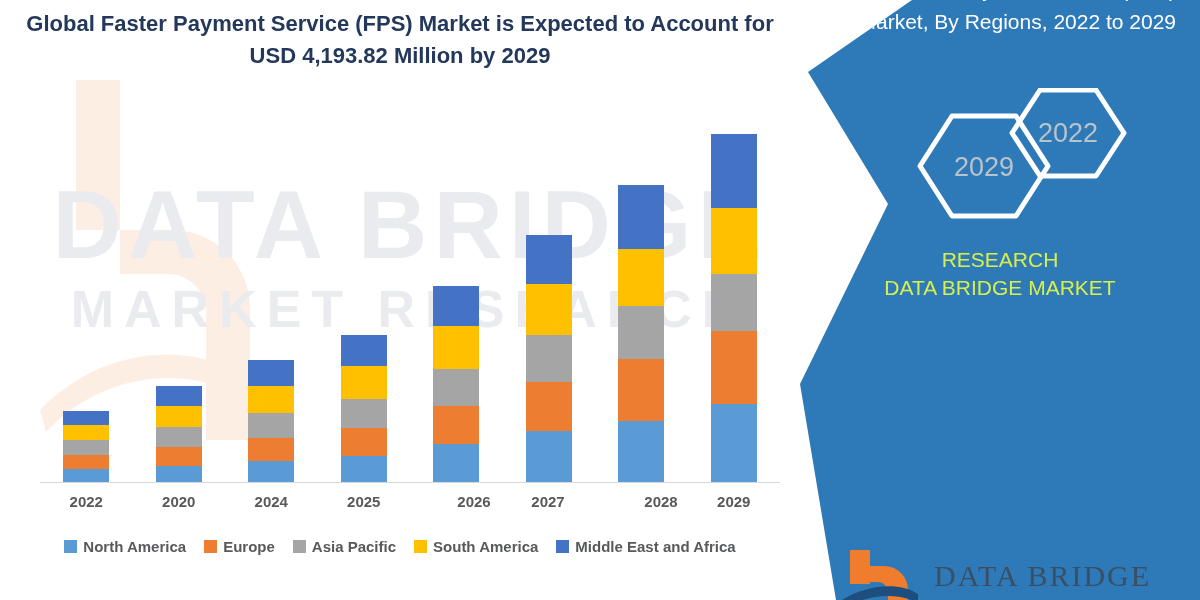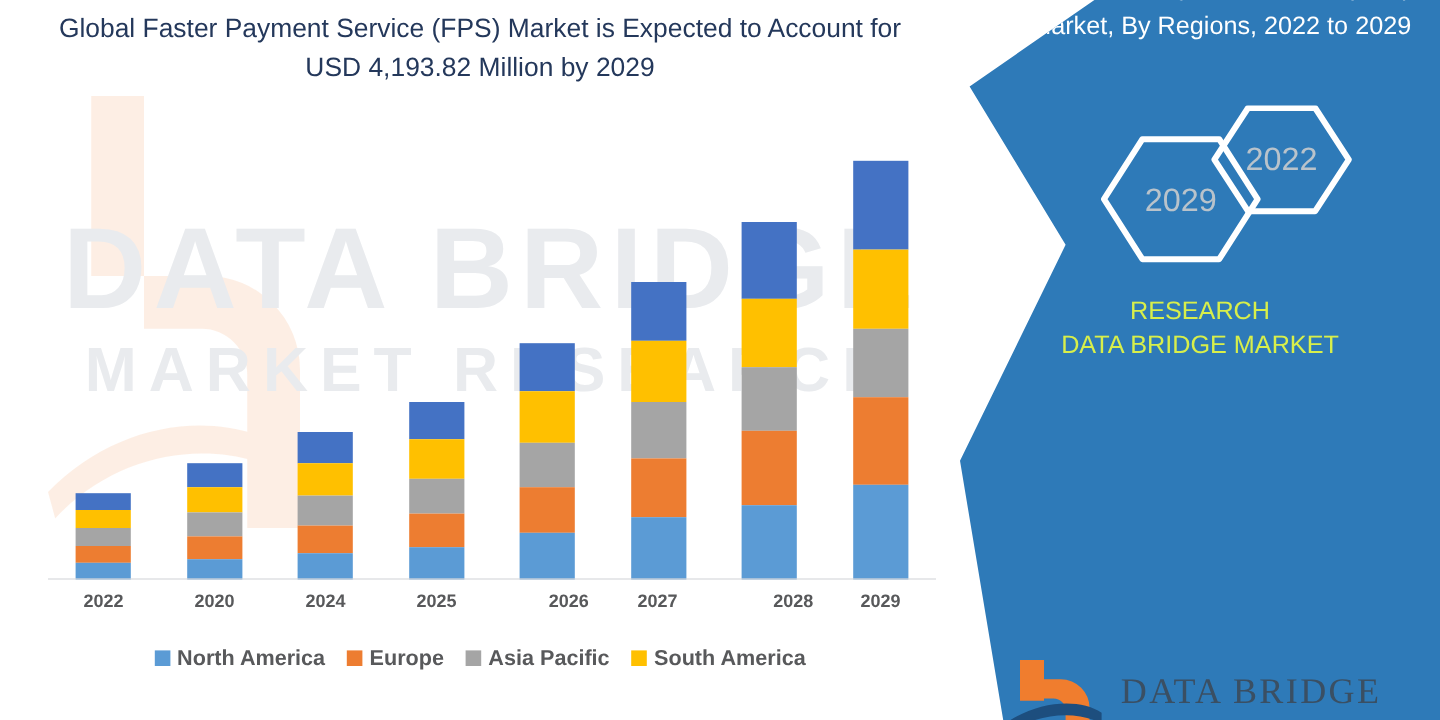--- a/index.html
+++ b/index.html
@@ -29,21 +29,21 @@
     color:#e9ebee; font-weight:700; letter-spacing:6px;
     line-height:1.15; user-select:none;
   }
   #text-watermark .wm-l1 { font-size:96px; }
   #text-watermark .wm-l2 { font-size:52px; letter-spacing:10px; }
 
   
   #chart-title {
     position:absolute; left:0; top:8px; width:800px;
     text-align:center; color:#24385b;
-    font-size:22px; line-height:1.45; font-weight:400;
+    font-size:22px; line-height:1.45; font-weight:700;
     padding:0 24px;
   }
 
   
   #plot {
     position:absolute; left:40px; top:100px; width:740px; height:383px;
   }
   #baseline {
     position:absolute; left:40px; top:482px; width:740px; height:1px;
     background:#d7d9dc;
@@ -62,21 +62,21 @@
     font-size:15px; font-weight:700; color:#58595b; top:0;
   }
 
   
   #legend {
     position:absolute; left:0; top:538px; width:800px;
     display:flex; justify-content:center; align-items:center; gap:18px;
   }
   .legend-item { display:flex; align-items:center; gap:6px; }
   .legend-swatch { width:13px; height:13px; display:block; }
-  .legend-label { font-size:18px; font-weight:700; color:#58595b; white-space:nowrap; }
+  .legend-label { font-size:15px; font-weight:700; color:#58595b; white-space:nowrap; }
 
   
   #brand-panel {
     position:absolute; right:0; top:0; width:400px; height:600px;
     background:#2e7ab8; overflow:hidden;
     clip-path:polygon(28% 0, 100% 0, 100% 100%, 9% 100%, 0 64%, 22% 34%, 2% 12%);
   }
   #brand-title {
     position:absolute; left:18px; top:-26px; width:364px;
     text-align:right; color:#ffffff; font-size:21px; line-height:1.5;
@@ -193,20 +193,24 @@
         <span class="legend-label">Europe</span>
       </div>
       <div class="legend-item">
         <span class="legend-swatch" style="background: rgb(165, 165, 165);"></span>
         <span class="legend-label">Asia Pacific</span>
       </div>
       <div class="legend-item">
         <span class="legend-swatch" style="background: rgb(255, 192, 0);"></span>
         <span class="legend-label">South America</span>
       </div>
+      <div class="legend-item">
+        <span class="legend-swatch" style="background: rgb(68, 114, 196);"></span>
+        <span class="legend-label">Middle East and Africa</span>
+      </div>
     </div>
 </div>
 
 <div id="brand-panel">
 
   <div id="brand-title">Global Faster Payment Service (FPS) Market, By Regions, 2022 to 2029</div>
 
   <div id="hex-wrap">
     <svg viewBox="0 0 400 150" width="400" height="150" aria-hidden="true">
 

